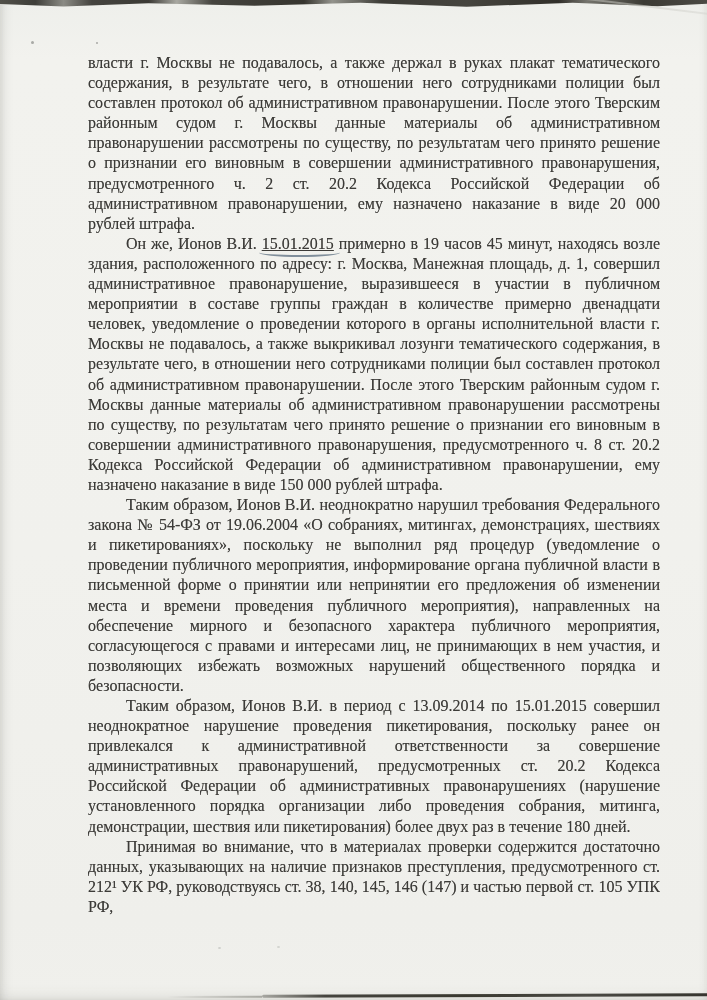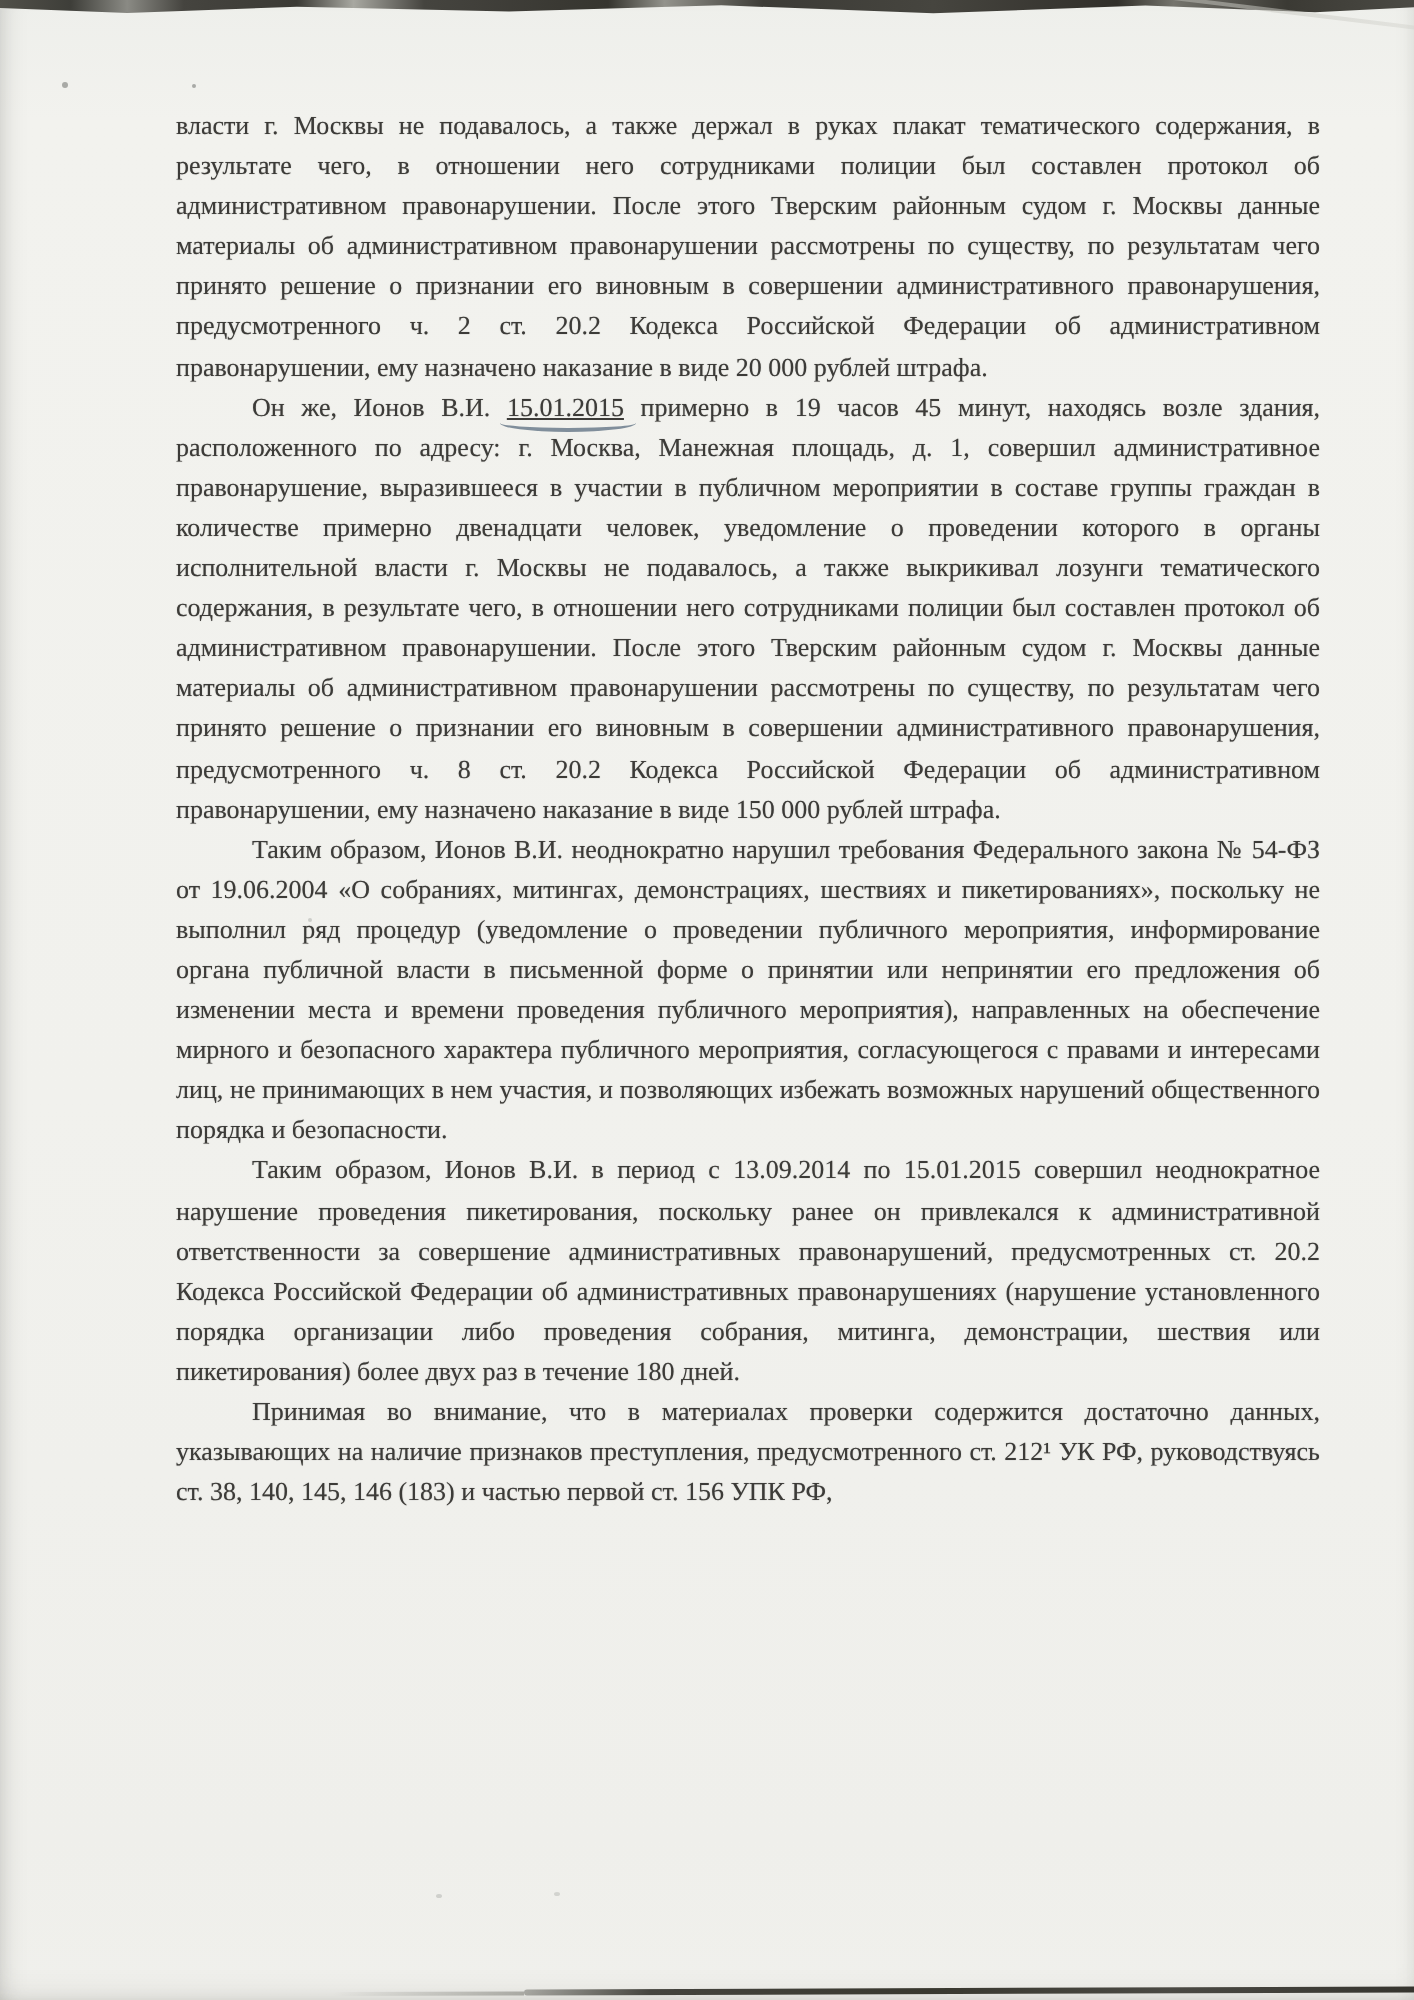--- a/index.html
+++ b/index.html
@@ -49,21 +49,21 @@
   .speck.s1 { left: 31px;  top: 41px;  width: 3px; height: 3px; }
   .speck.s2 { left: 96px;  top: 42px;  width: 2px; height: 2px; }
   .speck.s3 { left: 154px; top: 459px; width: 2px; height: 2px; opacity:.5; }
   .speck.s4 { left: 218px; top: 947px; width: 3px; height: 2px; opacity:.45; }
   .speck.s5 { left: 277px; top: 946px; width: 3px; height: 2px; opacity:.4; }
 
   .text-block {
     position: absolute;
     left: 88px; top: 53px; width: 572px;
     color: #3c3b38;
-    font-size: 13px;
+    font-size: 16px;
     line-height: 20.1px;
     text-align: justify;
     text-rendering: optimizeLegibility;
     text-shadow: 0 0 .5px rgba(70,68,64,.55);
   }
   .text-block p { margin: 0; text-indent: 38px; }
   .text-block p.no-indent { text-indent: 0; }
 
   
   .pen-underline { position: relative; white-space: nowrap; text-decoration: underline; }
@@ -91,19 +91,19 @@
   <div class="text-block">
 
     <p class="no-indent">власти г. Москвы не подавалось, а также держал в руках плакат тематического содержания, в результате чего, в отношении него сотрудниками полиции был составлен протокол об административном правонарушении. После этого Тверским районным судом г. Москвы данные материалы об административном правонарушении рассмотрены по существу, по результатам чего принято решение о признании его виновным в совершении административного правонарушения, предусмотренного ч. 2 ст. 20.2 Кодекса Российской Федерации об административном правонарушении, ему назначено наказание в виде 20 000 рублей штрафа.</p>
 
     <p><span>Он же, Ионов В.И. </span><span class="pen-underline">15.01.2015</span><span> примерно в 19 часов 45 минут, находясь возле здания, расположенного по адресу: г. Москва, Манежная площадь, д. 1, совершил административное правонарушение, выразившееся в участии в публичном мероприятии в составе группы граждан в количестве примерно двенадцати человек, уведомление о проведении которого в органы исполнительной власти г. Москвы не подавалось, а также выкрикивал лозунги тематического содержания, в результате чего, в отношении него сотрудниками полиции был составлен протокол об административном правонарушении. После этого Тверским районным судом г. Москвы данные материалы об административном правонарушении рассмотрены по существу, по результатам чего принято решение о признании его виновным в совершении административного правонарушения, предусмотренного ч. 8 ст. 20.2 Кодекса Российской Федерации об административном правонарушении, ему назначено наказание в виде 150 000 рублей штрафа.</span></p>
 
     <p>Таким образом, Ионов В.И. неоднократно нарушил требования Федерального закона № 54-ФЗ от 19.06.2004 «О собраниях, митингах, демонстрациях, шествиях и пикетированиях», поскольку не выполнил ряд процедур (уведомление о проведении публичного мероприятия, информирование органа публичной власти в письменной форме о принятии или непринятии его предложения об изменении места и времени проведения публичного мероприятия), направленных на обеспечение мирного и безопасного характера публичного мероприятия, согласующегося с правами и интересами лиц, не принимающих в нем участия, и позволяющих избежать возможных нарушений общественного порядка и безопасности.</p>
 
     <p>Таким образом, Ионов В.И. в период с 13.09.2014 по 15.01.2015 совершил неоднократное нарушение проведения пикетирования, поскольку ранее он привлекался к административной ответственности за совершение административных правонарушений, предусмотренных ст. 20.2 Кодекса Российской Федерации об административных правонарушениях (нарушение установленного порядка организации либо проведения собрания, митинга, демонстрации, шествия или пикетирования) более двух раз в течение 180 дней.</p>
 
-    <p>Принимая во внимание, что в материалах проверки содержится достаточно данных, указывающих на наличие признаков преступления, предусмотренного ст. 212¹ УК РФ, руководствуясь ст. 38, 140, 145, 146 (183) и частью первой ст. 156 УПК РФ,</p>
+    <p>Принимая во внимание, что в материалах проверки содержится достаточно данных, указывающих на наличие признаков преступления, предусмотренного ст. 212¹ УК РФ, руководствуясь ст. 38, 140, 145, 146 (147) и частью первой ст. 105 УПК РФ,</p>
 
   </div>
 
   <div class="scan-edge-bottom"></div>
 
 </div>
 
 </body></html>

